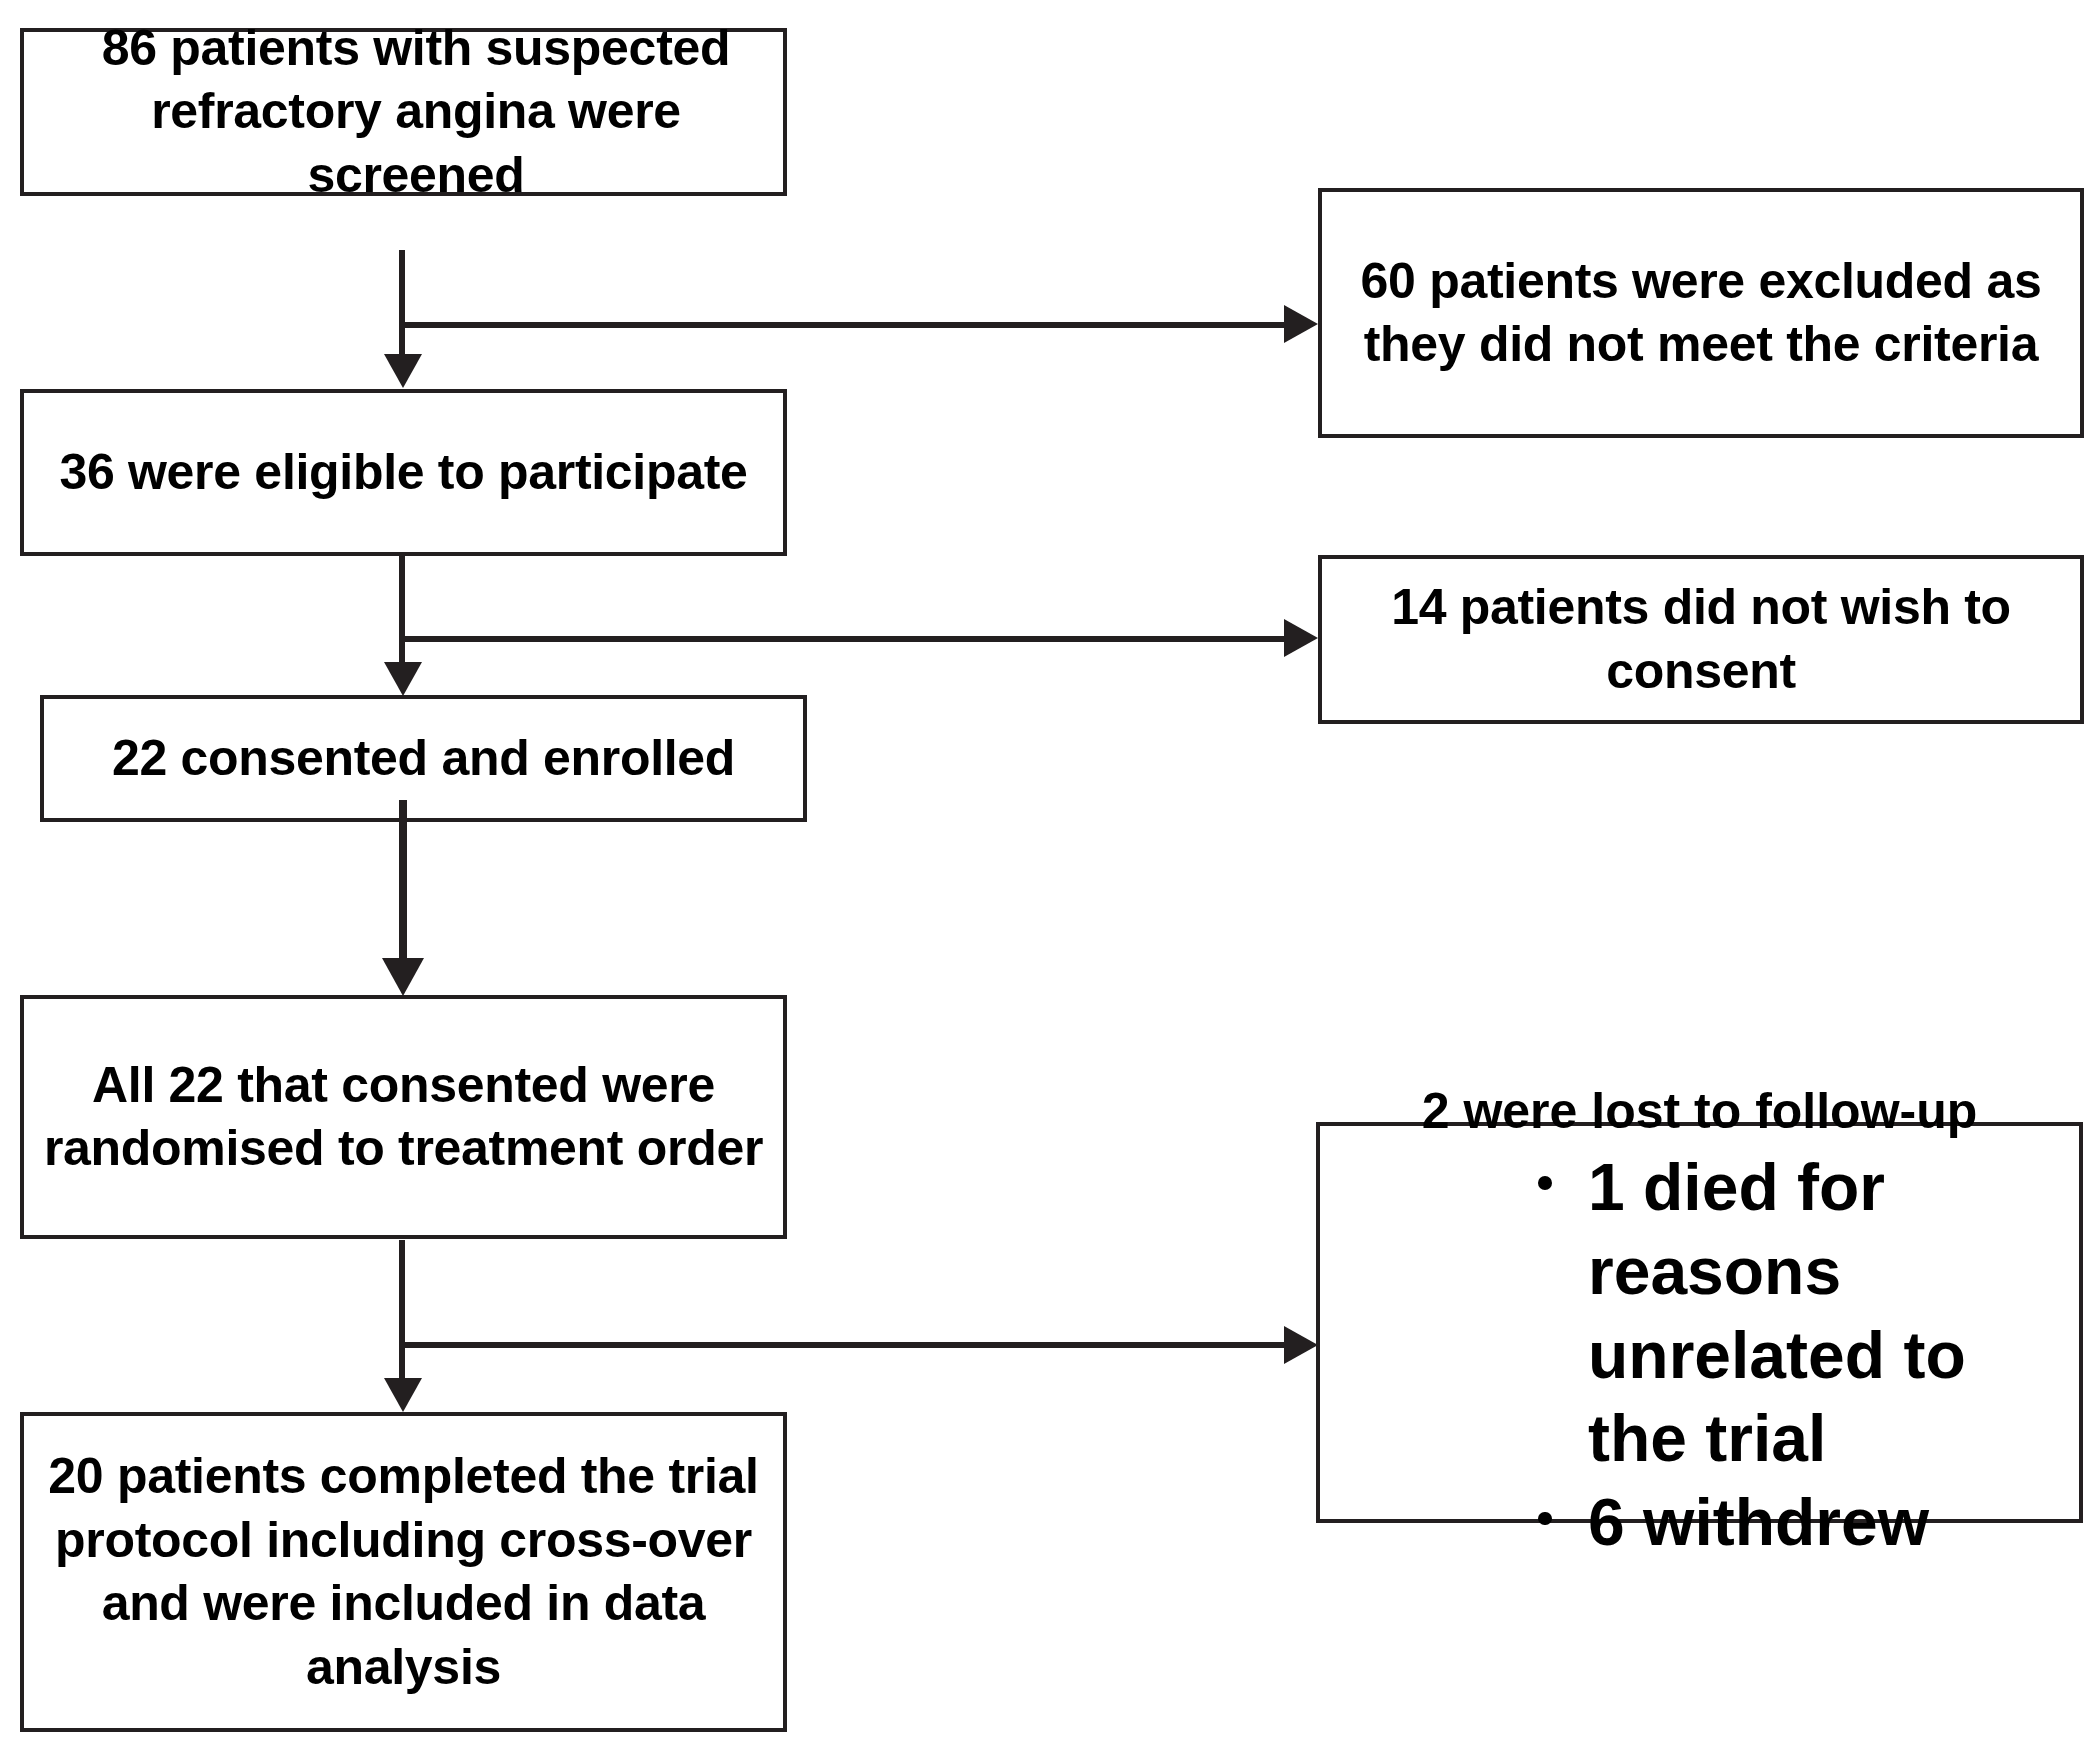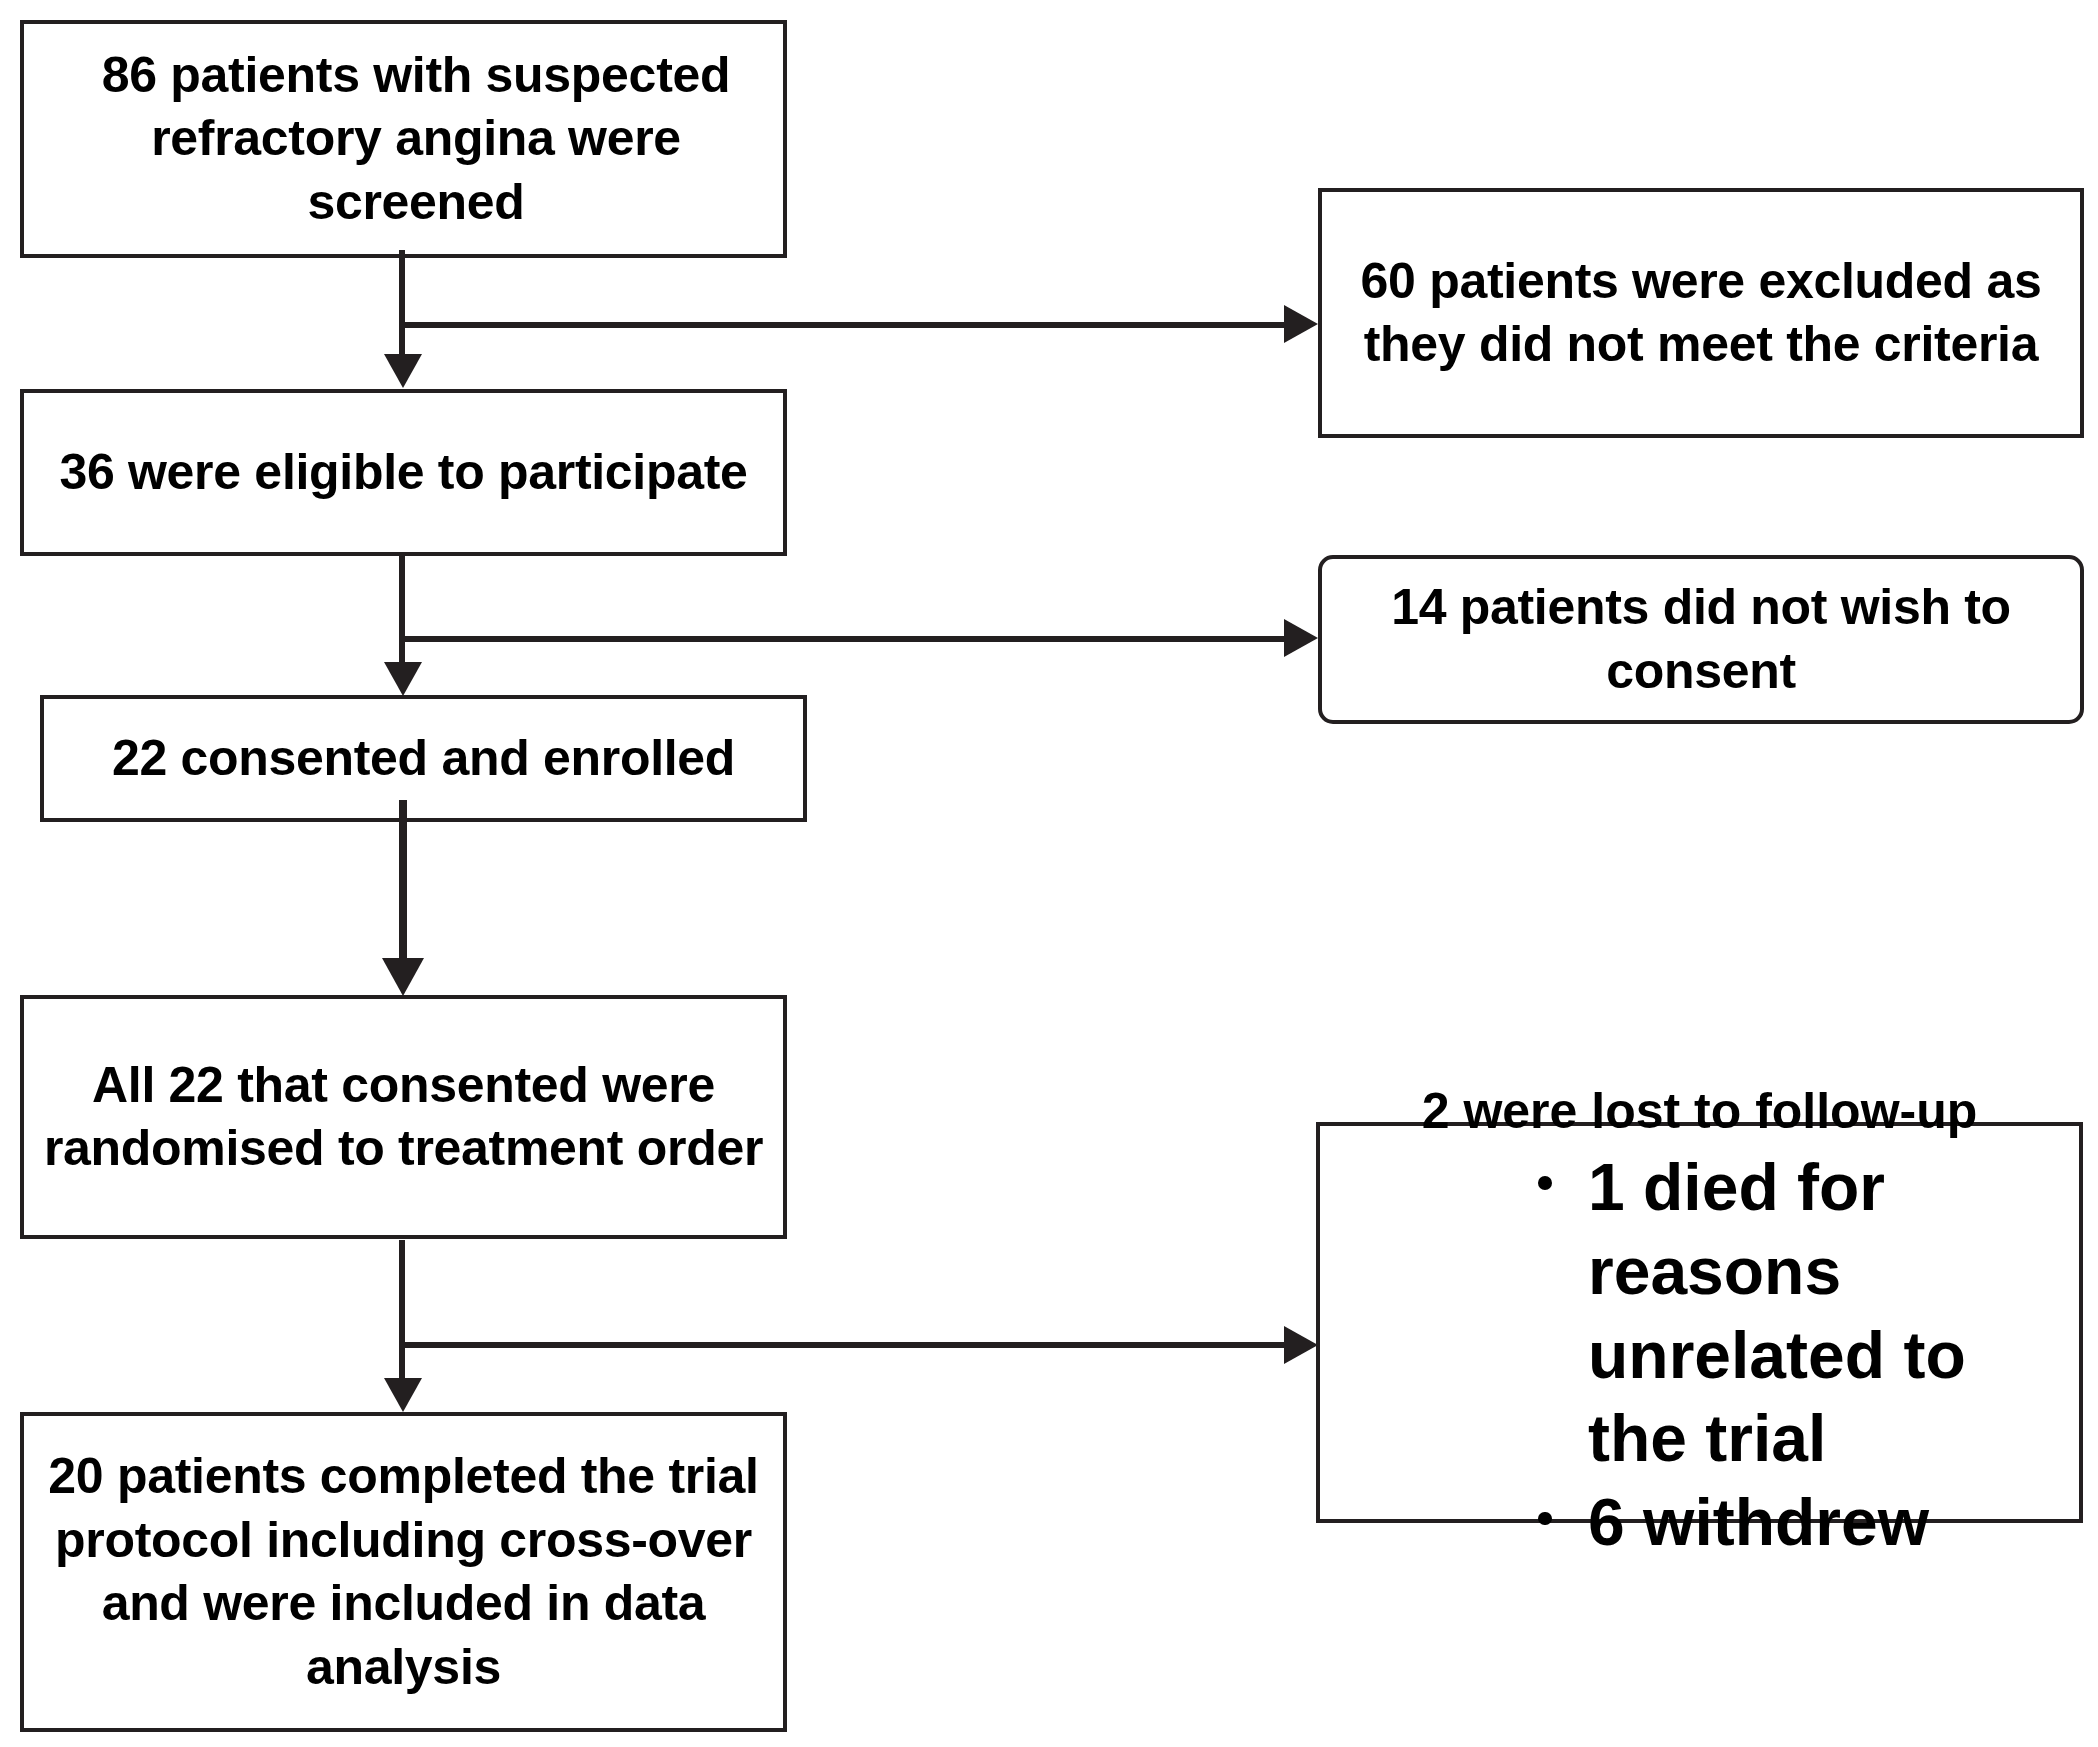--- a/index.html
+++ b/index.html
@@ -30,24 +30,24 @@
   .node-text {
     font-weight: bold;
     font-size: 50px;
     line-height: 1.27;
     color: #000000;
     text-align: center;
     letter-spacing: -0.3px;
     width: 100%;
   }
   
-  #box-screened   { left: 20px;   top: 20px;   width: 767px; height: 238px; padding-left: 44px; }
+  #box-screened   { left: 20px;   top: 28px;   width: 767px; height: 168px; padding-left: 44px; }
   #box-excluded   { left: 1318px; top: 188px;  width: 766px; height: 250px; }
   #box-eligible   { left: 20px;   top: 389px;  width: 767px; height: 167px; }
-  #box-noconsent  { left: 1318px; top: 555px;  width: 766px; height: 169px; border-radius: 15px; }
+  #box-noconsent  { left: 1318px; top: 555px;  width: 766px; height: 169px; }
   #box-consented  { left: 20px;   top: 695px;  width: 767px; height: 127px; margin-left: 20px; }
   #box-randomised { left: 20px;   top: 995px; width: 767px; height: 244px; }
   #box-lost       { left: 1316px; top: 1122px; width: 767px; height: 401px;
                     align-items: center; justify-content: flex-start; padding: 12px 20px; }
   #box-completed  { left: 20px;   top: 1412px; width: 767px; height: 320px; }
 
   
   .lost-block { width: 100%; }
   .lost-head {
     font-weight: bold;

